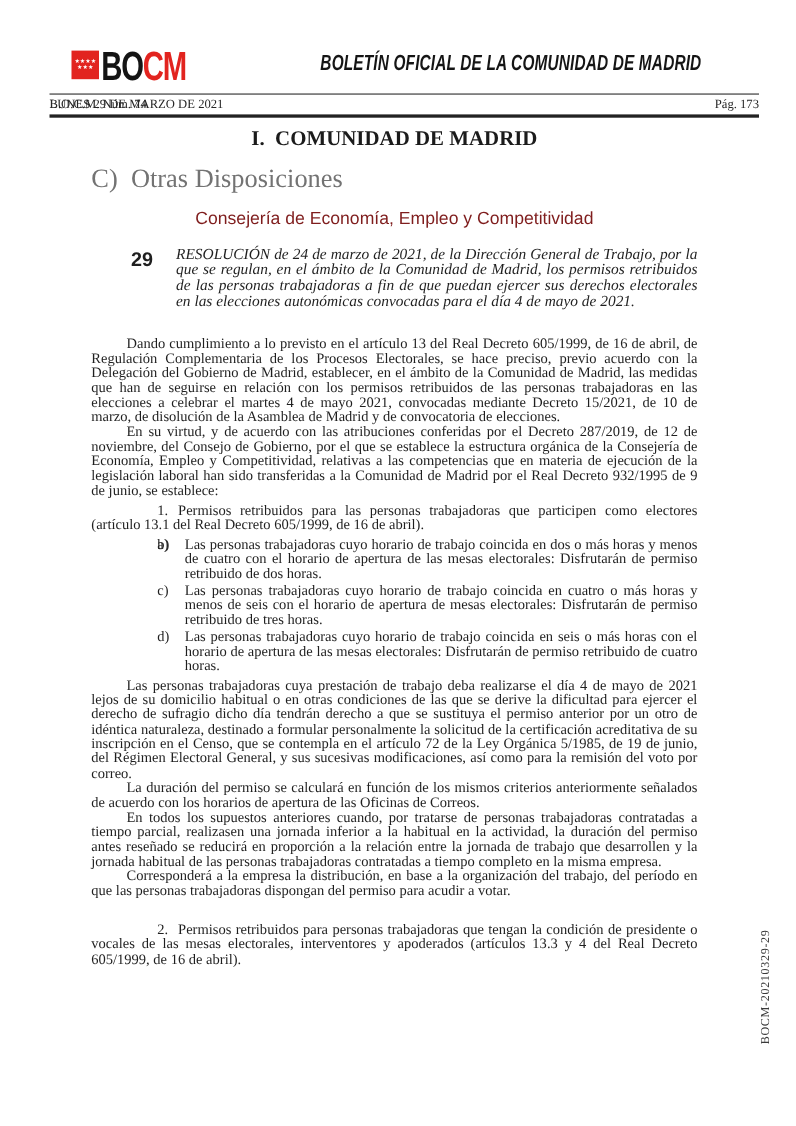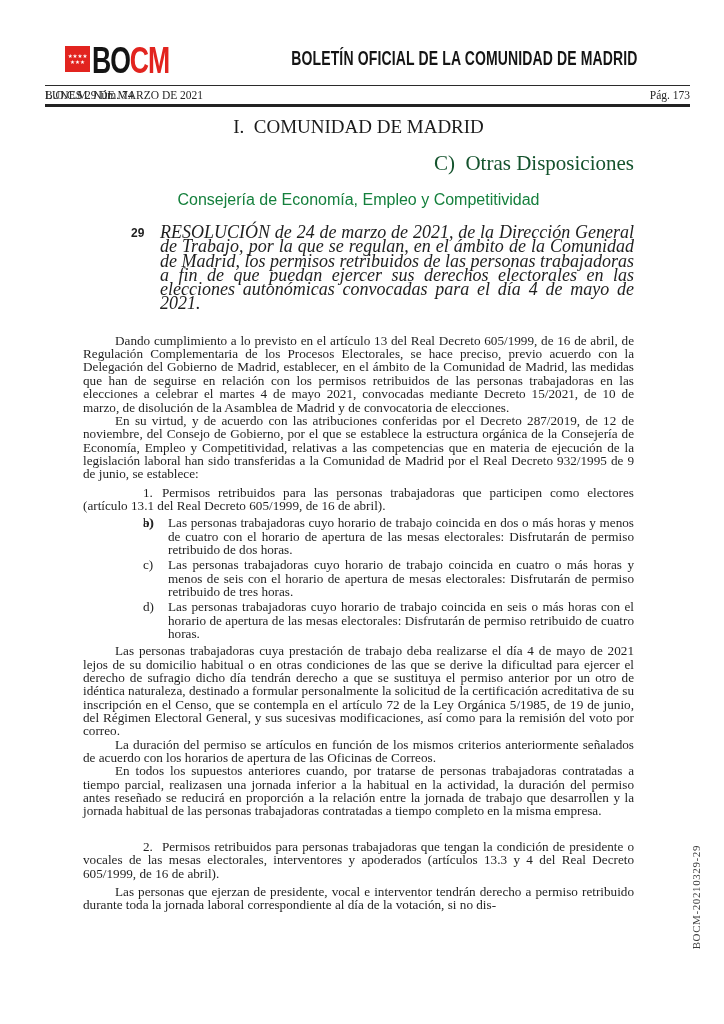--- a/index.html
+++ b/index.html
@@ -29,59 +29,59 @@
     font-size:5.5px;line-height:5px;letter-spacing:0;white-space:nowrap;
   }
   .logotext{
     font-family:"Liberation Sans", sans-serif;font-weight:bold;
     font-size:37px;line-height:27px;letter-spacing:-1.5px;
     transform:scaleX(0.72);transform-origin:left center;
     margin-left:2px;margin-top:1px;white-space:nowrap;
   }
   .logotext .bo{color:#141414;}
   .logotext .cm{color:var(--brand-red);}
-  .title-wrap{position:absolute;left:172px;top:3px;width:322px;text-align:left;}
+  .title-wrap{position:absolute;left:172px;top:3px;width:322px;text-align:left;font-style:italic;}
   .title{
     display:inline-block;white-space:nowrap;
     font-family:"Liberation Sans", sans-serif;font-weight:bold;
     font-size:20px;line-height:22px;letter-spacing:0.2px;color:#151515;
     transform:scaleX(0.70);
   }
   .rule1{position:absolute;left:45px;top:85px;width:645px;height:1px;background:#2b2b2b;}
   .mast{
     position:absolute;left:45px;top:88px;width:645px;height:14px;
     font-size:11.5px;line-height:14px;color:#262626;
   }
   .mast-left{position:absolute;left:0;top:0;font-family:Liberation Serif, serif;}
   .mast-center{position:absolute;left:0;right:0;top:0;text-align:left;}
   .mast-right{position:absolute;right:0;top:0;}
   .rule2{position:absolute;left:45px;top:104px;width:645px;height:3px;background:#222222;}
   
   .column{position:absolute;left:83px;top:116px;width:551px;}
   .h-section{
     margin:0 0 13px 0;text-align:center;
-    font-size:19px;line-height:22px;font-weight:normal;color:#1b1b1b;
+    font-size:19px;line-height:22px;font-weight:bold;color:#1b1b1b;
   }
   .h-subsection{
-    margin:0 0 16px 0;text-align:right;
-    font-size:21px;line-height:24px;font-weight:normal;color:#14532d;
+    margin:0 0 16px 0;text-align:left;
+    font-size:24px;line-height:24px;font-weight:normal;color:#737373;
   }
   .h-department{
     margin:0 0 16px 0;text-align:center;
     font-family:"Liberation Sans", sans-serif;
-    font-size:16px;line-height:18px;font-weight:normal;color:#15803d;
+    font-size:16px;line-height:18px;font-weight:normal;color:#7f1d1d;
   }
   .resolution{position:relative;margin:0 0 23px 0;}
   .res-num{
-    position:absolute;left:48px;top:1px;
-    font-family:"Liberation Sans", sans-serif;font-weight:bold;font-size:12px;
+    position:absolute;left:36px;top:1px;
+    font-family:"Liberation Sans", sans-serif;font-weight:bold;font-size:18px;
   }
   .res-abstract{
     margin:0 0 0 77px;text-align:justify;
-    font-style:italic;font-size:18px;line-height:14.3px;
+    font-style:italic;font-size:14px;line-height:14.3px;
   }
   .bp{
     margin:0;text-align:justify;text-indent:32px;
     font-size:13.2px;line-height:13.35px;
   }
   .numbered{text-indent:60px;}
   .nlabel{margin-right:9px;}
   .list{margin:4px 0 0 0;}
   .li{
     position:relative;padding-left:85px;text-align:justify;
@@ -138,23 +138,23 @@
     <p class="bp numbered mt5"><span class="nlabel">1.</span><span>Permisos retribuidos para las personas trabajadoras que participen como electores (artículo 13.1 del Real Decreto 605/1999, de 16 de abril).</span></p>
 
     <div class="list">
       <div class="li"><span class="llabel">a)</span></div>
       <div class="li"><span class="llabel">b)</span><span>Las personas trabajadoras cuyo horario de trabajo coincida en dos o más horas y menos de cuatro con el horario de apertura de las mesas electorales: Disfrutarán de permiso retribuido de dos horas.</span></div>
       <div class="li"><span class="llabel">c)</span><span>Las personas trabajadoras cuyo horario de trabajo coincida en cuatro o más horas y menos de seis con el horario de apertura de mesas electorales: Disfrutarán de permiso retribuido de tres horas.</span></div>
       <div class="li"><span class="llabel">d)</span><span>Las personas trabajadoras cuyo horario de trabajo coincida en seis o más horas con el horario de apertura de las mesas electorales: Disfrutarán de permiso retribuido de cuatro horas.</span></div>
     </div>
 
     <p class="bp mt4">Las personas trabajadoras cuya prestación de trabajo deba realizarse el día 4 de mayo de 2021 lejos de su domicilio habitual o en otras condiciones de las que se derive la dificultad para ejercer el derecho de sufragio dicho día tendrán derecho a que se sustituya el permiso anterior por un otro de idéntica naturaleza, destinado a formular personalmente la solicitud de la certificación acreditativa de su inscripción en el Censo, que se contempla en el artículo 72 de la Ley Orgánica 5/1985, de 19 de junio, del Régimen Electoral General, y sus sucesivas modificaciones, así como para la remisión del voto por correo.</p>
-    <p class="bp">La duración del permiso se artículos en función de los mismos criterios anteriormente señalados de acuerdo con los horarios de apertura de las Oficinas de Correos.</p>
+    <p class="bp">La duración del permiso se calculará en función de los mismos criterios anteriormente señalados de acuerdo con los horarios de apertura de las Oficinas de Correos.</p>
     <p class="bp">En todos los supuestos anteriores cuando, por tratarse de personas trabajadoras contratadas a tiempo parcial, realizasen una jornada inferior a la habitual en la actividad, la duración del permiso antes reseñado se reducirá en proporción a la relación entre la jornada de trabajo que desarrollen y la jornada habitual de las personas trabajadoras contratadas a tiempo completo en la misma empresa.</p>
+    <p class="bp">Corresponderá a la empresa la distribución, en base a la organización del trabajo, del período en que las personas trabajadoras dispongan del permiso para acudir a votar.</p>
 
     <p class="bp numbered mt6"><span class="nlabel">2.</span><span>Permisos retribuidos para personas trabajadoras que tengan la condición de presidente o vocales de las mesas electorales, interventores y apoderados (artículos 13.3 y 4 del Real Decreto 605/1999, de 16 de abril).</span></p>
 
-    <p class="bp mt5">Las personas que ejerzan de presidente, vocal e interventor tendrán derecho a permiso retribuido durante toda la jornada laboral correspondiente al día de la votación, si no dis-</p>
   </div>
 
   <div class="vcode">BOCM-20210329-29</div>
 
 </div>
 
 </body></html>

